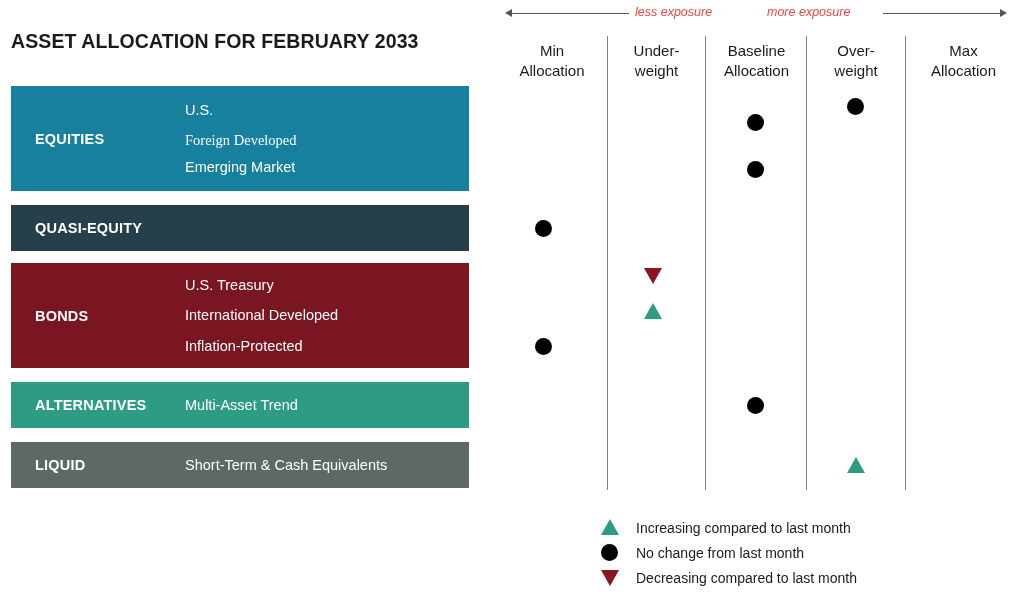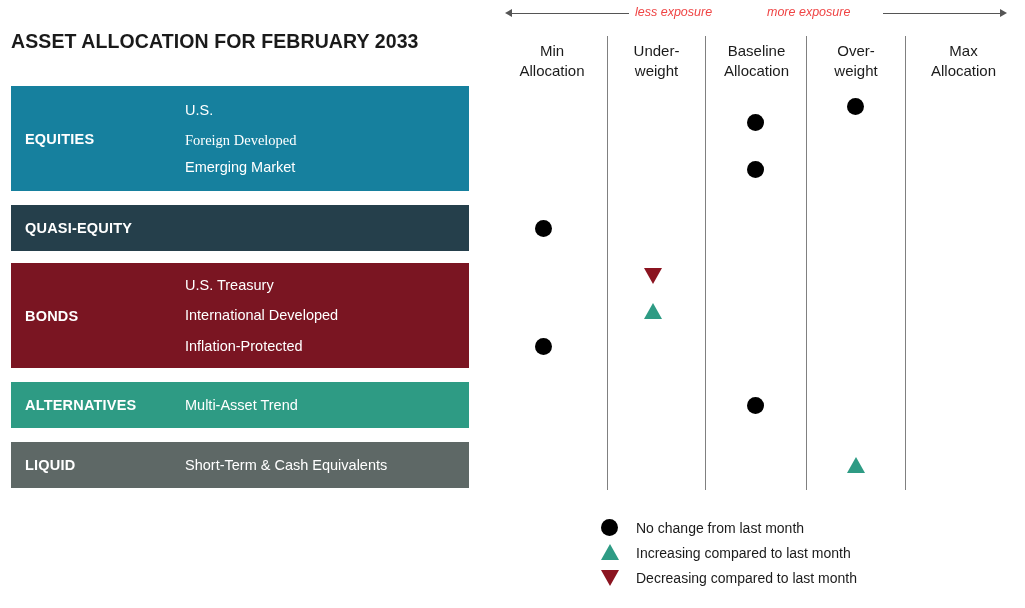--- a/index.html
+++ b/index.html
@@ -40,21 +40,21 @@
     position: absolute;
     left: 11px;
     width: 458px;
     display: flex;
     align-items: center;
     box-sizing: border-box;
   }
   .band-name {
     width: 174px;
     flex: 0 0 174px;
-    padding-left: 14px;
+    padding-left: 24px;
     box-sizing: border-box;
     font-size: 14.5px;
     font-weight: bold;
     color: #ffffff;
     letter-spacing: 0.2px;
   }
   .band-subs {
     flex: 1 1 auto;
     display: flex;
     flex-direction: column;
@@ -268,29 +268,29 @@
   <div class="marker-dot" style="left:43px;  top:220px;"></div>
   <div class="marker-down" style="left:152px; top:268px;"></div>
   <div class="marker-up" style="left:152px; top:303px;"></div>
   <div class="marker-dot" style="left:43px;  top:338px;"></div>
   <div class="marker-dot" style="left:255px; top:397px;"></div>
   <div class="marker-up" style="left:355px; top:457px;"></div>
 
   <div id="legend">
     <div class="legend-row">
       <div class="legend-glyph">
+          <div class="marker-up"></div>
+        </div>
+      <div class="legend-text">Increasing compared to last month</div>
+    </div>
+    <div class="legend-row">
+      <div class="legend-glyph">
           <div class="marker-dot"></div>
         </div>
       <div class="legend-text">No change from last month</div>
-    </div>
-    <div class="legend-row">
-      <div class="legend-glyph">
-          <div class="marker-up"></div>
-        </div>
-      <div class="legend-text">Increasing compared to last month</div>
     </div>
     <div class="legend-row">
       <div class="legend-glyph">
           <div class="marker-down"></div>
         </div>
       <div class="legend-text">Decreasing compared to last month</div>
     </div>
   </div>
 
 </div>

